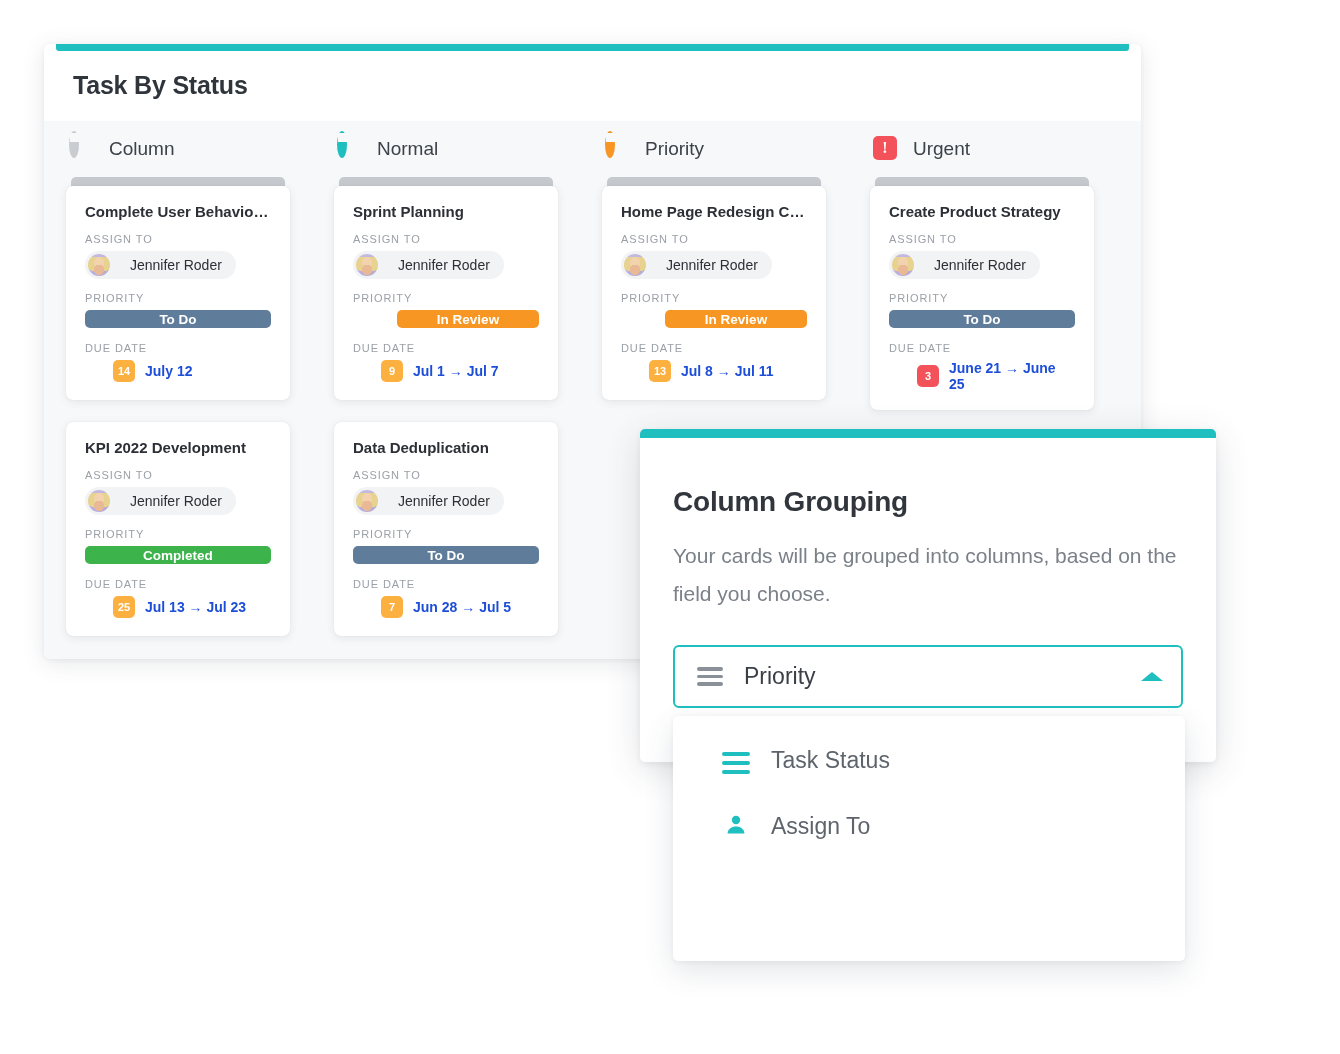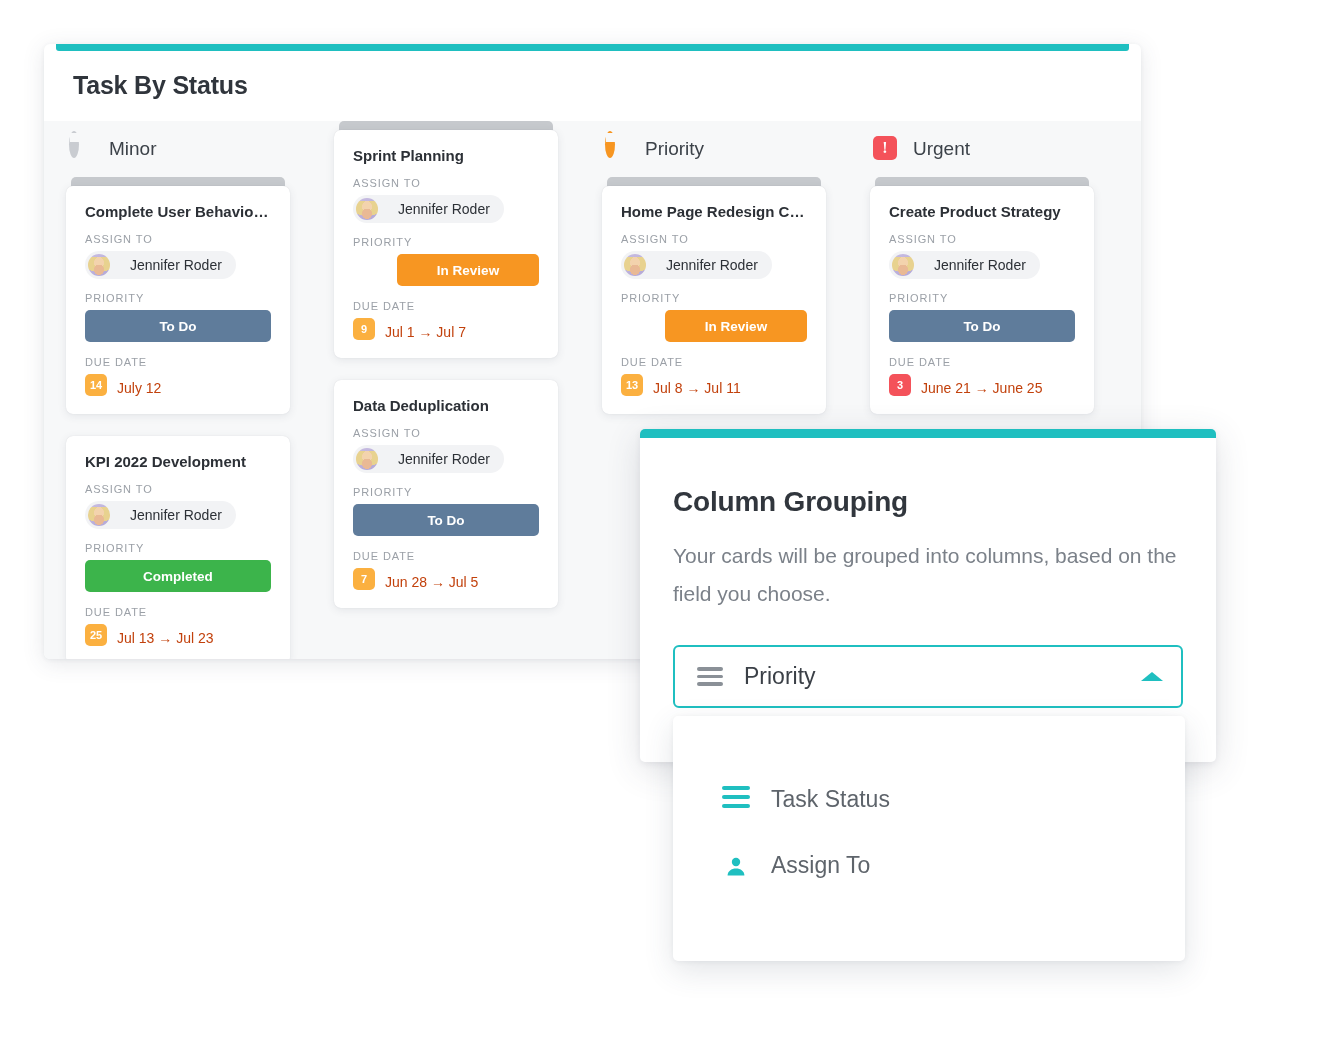--- a/index.html
+++ b/index.html
@@ -121,38 +121,38 @@
       radial-gradient(ellipse at 50% 40%, #f3d3ad 0 31%, rgba(243,211,173,0) 32%),
       radial-gradient(ellipse at 24% 44%, #e8d28f 0 40%, rgba(232,210,143,0) 41%),
       radial-gradient(ellipse at 76% 44%, #e8d28f 0 40%, rgba(232,210,143,0) 41%),
       linear-gradient(150deg, #c8bde2 0%, #b3a7d6 100%);
     overflow: hidden;
   }
   .assignee-name {
     margin-left: 20px; font-size: 14px; color: #2c3036;
   }
   .priority-pill {
-    height: 32px; border-radius: 5px;
+    height: 18px; border-radius: 5px;
     display: flex; align-items: center; justify-content: center;
     color: #ffffff; font-size: 13.5px; font-weight: bold;
     margin-bottom: 14px;
   }
   .p-todo { background: #5f7c9b; }
   .p-review { background: #f79622; margin-left: 44px; }
   .p-completed { background: #3cb44b; }
-  .due-row { display: flex; align-items: flex-end; }
+  .due-row { display: flex; align-items: center; margin-left: 28px; }
   .due-chip {
     width: 22px; height: 22px; border-radius: 5px;
     display: flex; align-items: center; justify-content: center;
     color: #ffffff; font-size: 11px; font-weight: bold;
     flex: 0 0 22px;
   }
   .chip-amber { background: #fbb040; }
   .chip-red   { background: #f4525a; }
-  .due-text { margin-left: 10px; font-size: 14px; color: #c2410c; }
+  .due-text { margin-left: 10px; font-size: 14px; color: #1d4ed8; font-weight: bold; }
 
   
   .group-panel {
     position: absolute;
     left: 640px; top: 429px;
     width: 576px; height: 333px;
     background: #ffffff;
     border-radius: 5px;
     box-shadow: 0 8px 34px rgba(60,70,90,0.16), 0 2px 6px rgba(60,70,90,0.08);
   }
@@ -198,21 +198,21 @@
   .dropdown {
     position: absolute;
     left: 673px; top: 716px;
     width: 512px; height: 245px;
     background: #ffffff;
     border-radius: 5px;
     box-shadow: 0 10px 30px rgba(60,70,90,0.14), 0 1px 5px rgba(60,70,90,0.07);
     padding-top: 31px;
   }
   .dd-item {
-    display: flex; align-items: flex-end;
+    display: flex; align-items: flex-start;
     height: 66px;
     padding-left: 48px;
   }
   .dd-icon { width: 30px; flex: 0 0 30px; display:flex; align-items:center; justify-content:center; color:#1fbfc0; }
   .dd-label { margin-left: 20px; font-size: 23px; color: #5e646b; }
   .hamburger-teal { width: 28px; }
   .hamburger-teal i {
     display:block; height:4px; background:#1fbfc0; border-radius:2px; margin:5px 0;
   }
 </style>
@@ -223,21 +223,21 @@
 
   <section class="board-panel">
     <div class="board-accent"></div>
     <h1 class="board-title">Task By Status</h1>
 
     <div class="board-body">
 
       <div class="column">
         <div class="col-head">
           <span class="col-icon"><span class="ring ring-gray"></span></span>
-          <span class="col-label">Minor</span>
+          <span class="col-label">Column</span>
         </div>
         <div class="col-stack">
           <div class="stack-bar"></div>
 
           <article class="card">
             <div class="card-title">Complete User Behavior An...</div>
             <div class="field-label">ASSIGN TO</div>
             <div class="assignee">
               <span class="avatar"></span>
               <span class="assignee-name">Jennifer Roder</span>
@@ -263,20 +263,24 @@
             <div class="field-label">DUE DATE</div>
             <div class="due-row">
               <span class="due-chip chip-amber">25</span>
               <span class="due-text">Jul 13 → Jul 23</span>
             </div>
           </article>
         </div>
       </div>
 
       <div class="column">
+        <div class="col-head">
+          <span class="col-icon"><span class="ring ring-teal"></span></span>
+          <span class="col-label">Normal</span>
+        </div>
         <div class="col-stack">
           <div class="stack-bar"></div>
 
           <article class="card">
             <div class="card-title">Sprint Planning</div>
             <div class="field-label">ASSIGN TO</div>
             <div class="assignee">
               <span class="avatar"></span>
               <span class="assignee-name">Jennifer Roder</span>
             </div>

